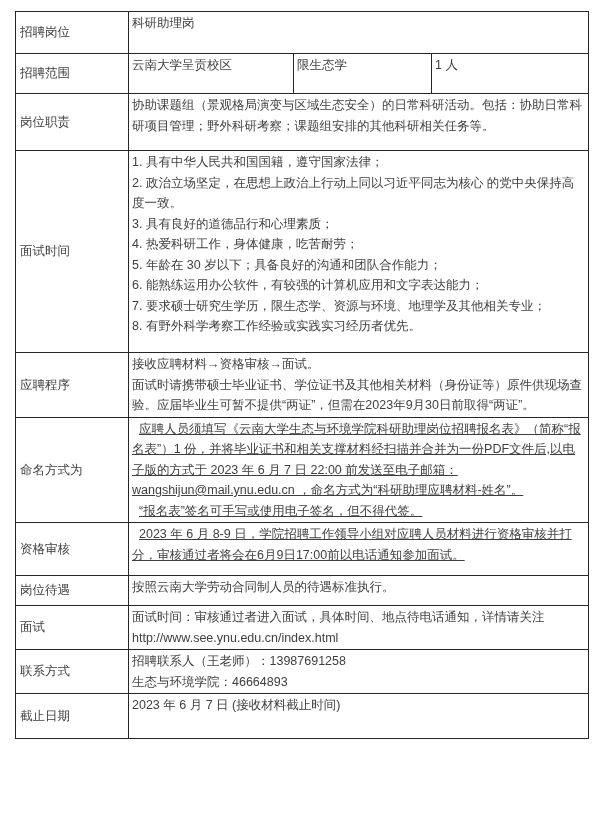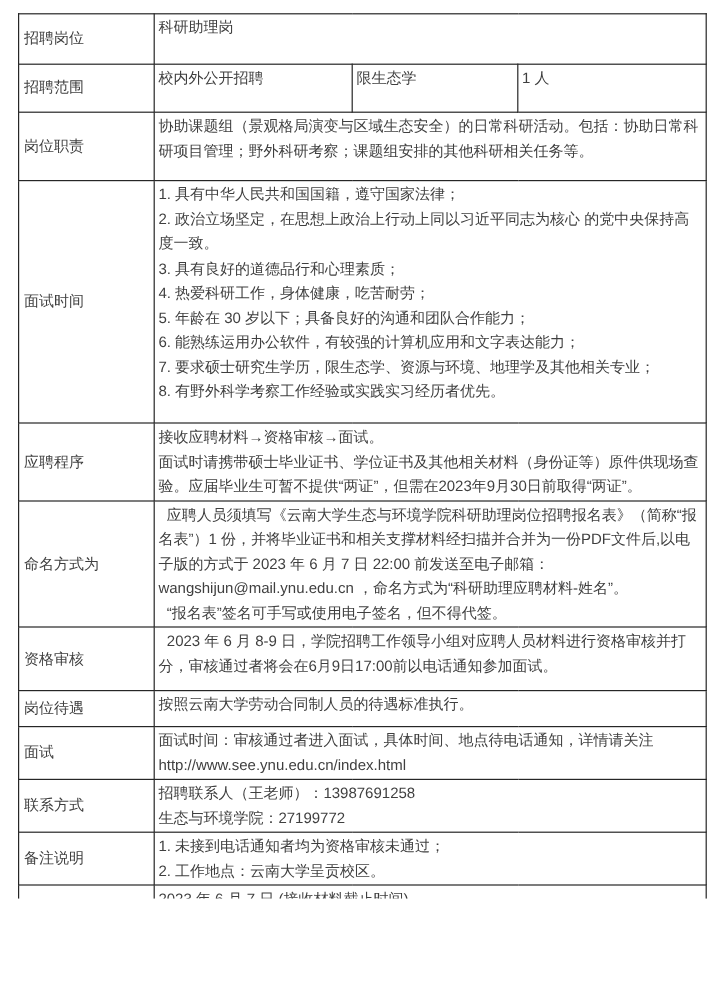--- a/index.html
+++ b/index.html
@@ -12,21 +12,21 @@
     border-collapse:collapse;table-layout:fixed;
     font-size:12.5px;color:#3f3f3f;line-height:20.5px;
   }
   table.doc td{
     border:1px solid #262626;
     overflow-wrap:break-word;word-wrap:break-word;
   }
   td.label{vertical-align:middle;padding:1px 2px 1px 4px;}
   td.content{vertical-align:top;padding:1px 4px 1px 3px;}
   .p{margin:0;}
-  .indent{text-indent:7px;}
+  .indent{text-indent:7px;text-decoration:underline;}
 </style>
 </head>
 <body>
 
 <div class="page">
   <table class="doc">
     <colgroup>
       <col style="width:113px">
         <col style="width:165px">
         <col style="width:138px">
@@ -34,21 +34,21 @@
     </colgroup>
 
     <tbody>
         <tr style="height:42px">
       <td class="label">招聘岗位</td>
       <td class="content" colspan="3">科研助理岗</td>
     </tr>
 
     <tr style="height:40px">
       <td class="label">招聘范围</td>
-      <td class="content">校内外公开招聘</td>
+      <td class="content">云南大学呈贡校区</td>
       <td class="content">限生态学</td>
       <td class="content">1 人</td>
     </tr>
 
     <tr style="height:57px">
       <td class="label">岗位职责</td>
       <td class="content" colspan="3">协助课题组（景观格局演变与区域生态安全）的日常科研活动。包括：协助日常科研项目管理；野外科研考察；课题组安排的其他科研相关任务等。</td>
     </tr>
 
     <tr style="height:202px">
@@ -98,31 +98,24 @@
       <td class="content" colspan="3">
         <div class="p">面试时间：审核通过者进入面试，具体时间、地点待电话通知，详情请关注</div>
         <div class="p">http://www.see.ynu.edu.cn/index.html</div>
       </td>
     </tr>
 
     <tr style="height:42px">
       <td class="label">联系方式</td>
       <td class="content" colspan="3">
         <div class="p">招聘联系人（王老师）：13987691258</div>
-        <div class="p">生态与环境学院：27199772</div>
+        <div class="p">生态与环境学院：46664893</div>
       </td>
     </tr>
 
-    <tr style="height:41px">
-      <td class="label">备注说明</td>
-      <td class="content" colspan="3">
-        <div class="p">1. 未接到电话通知者均为资格审核未通过；</div>
-        <div class="p">2. 工作地点：云南大学呈贡校区。</div>
-      </td>
-    </tr>
 
 
     <tr style="height:45px">
       <td class="label">截止日期</td>
       <td class="content" colspan="3">2023 年 6 月 7 日 (接收材料截止时间)</td>
     </tr>
   </tbody>
     </table>
 </div>
 

